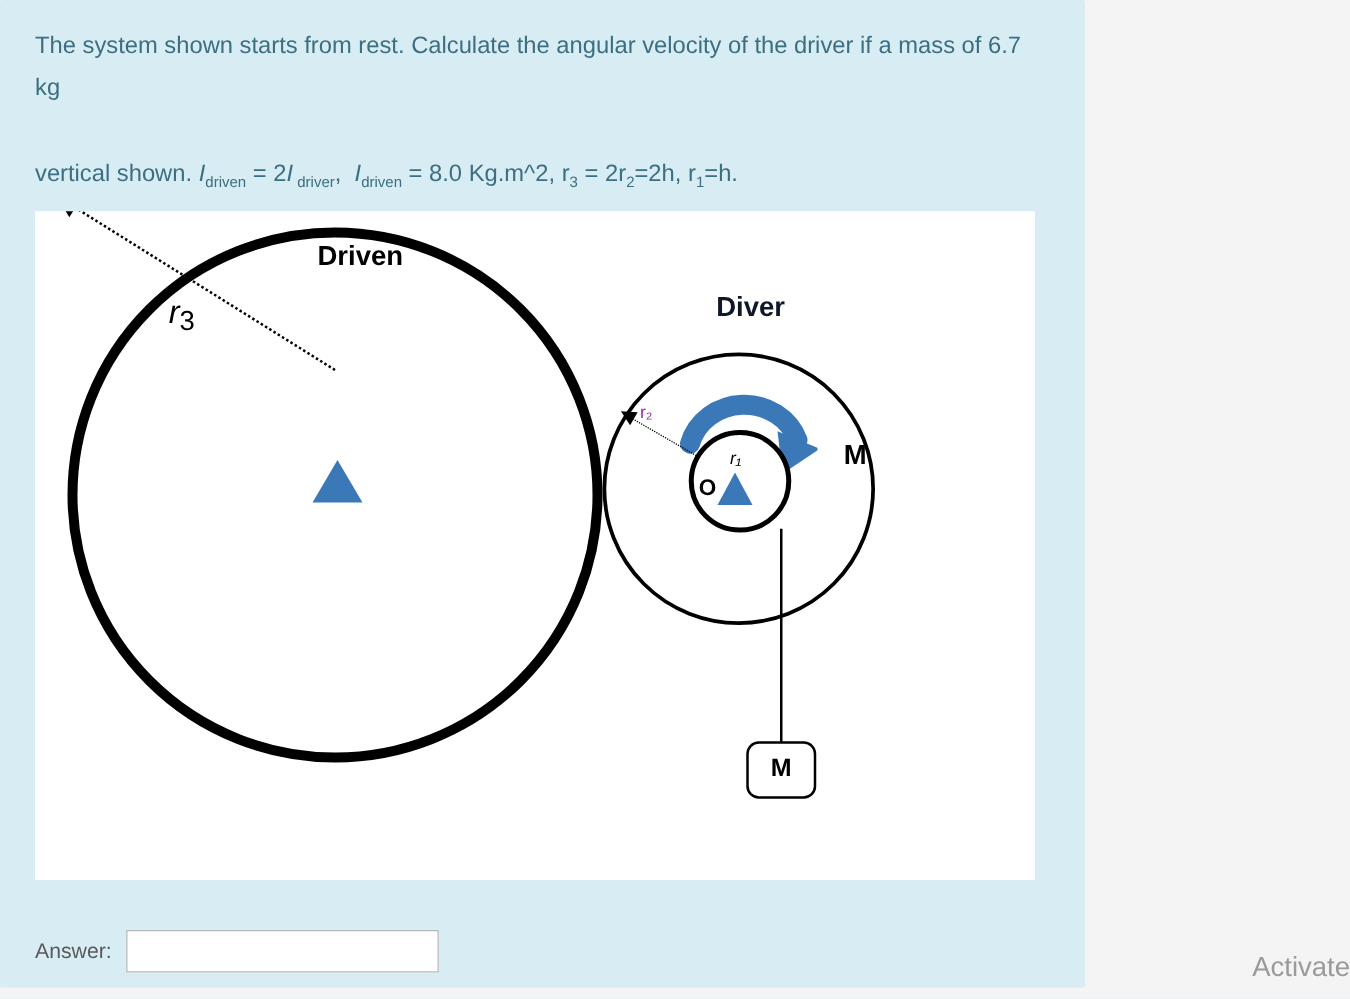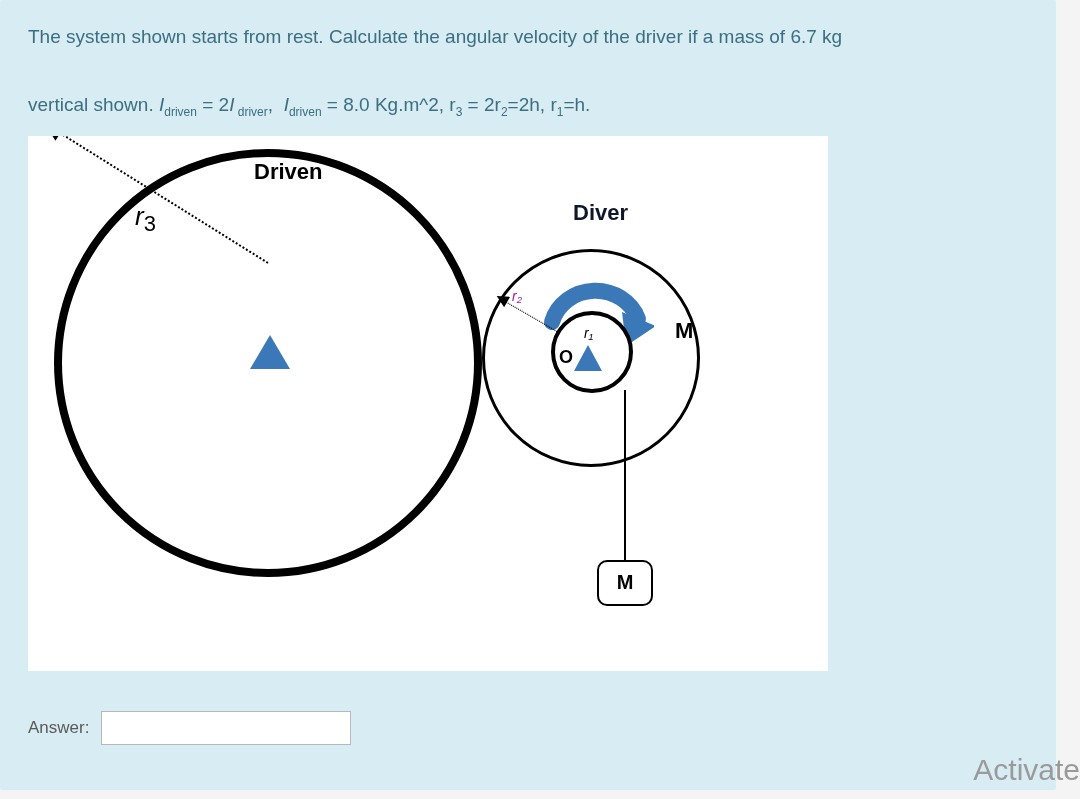--- a/index.html
+++ b/index.html
@@ -5,21 +5,21 @@
     * { box-sizing: border-box; margin: 0; padding: 0; }
     body {
       font-family: "Segoe UI", Arial, sans-serif;
       background: #f4f4f4;
       width: 1080px;
       height: 799px;
       position: relative;
     }
     .question-panel {
       background: #d8ecf3;
-      width: 1056px;
+      width: 868px;
       height: 790px;
       padding: 20px 28px;
       position: relative;
       border-radius: 2px;
     }
     .question-text {
       color: #3c6f82;
       font-size: 19px;
       line-height: 1.8;
     }
@@ -115,21 +115,20 @@
       width: 82px;
       height: 82px;
       border: 4px solid #000;
       border-radius: 50%;
       background: #fff;
     }
     .r2-label {
       position: absolute;
       top: 152px;
       left: 484px;
-      font-style: italic;
       font-size: 14px;
       color: #a21caf;
     }
     .r2-arrow {
       position: absolute;
       top: 214px; left: 462px;
       width: 100px;
       transform-origin: right center;
       transform: rotate(30deg);
     }
@@ -216,21 +215,21 @@
       border: 1px solid #b8b8b8;
       background: #fff;
       padding: 4px 8px;
       font-size: 15px;
     }
     .activate {
       position: absolute;
       right: 0;
       bottom: 12px;
       color: #9a9a9a;
-      font-size: 30px;
+      font-size: 22px;
     }
   </style>
 </head>
 <body>
 
 <div class="question-panel">
 
   <div class="question-text">
     <span>The system shown starts from rest. Calculate the angular velocity of the driver if a mass of 6.7 kg</span><br>
     <br>

